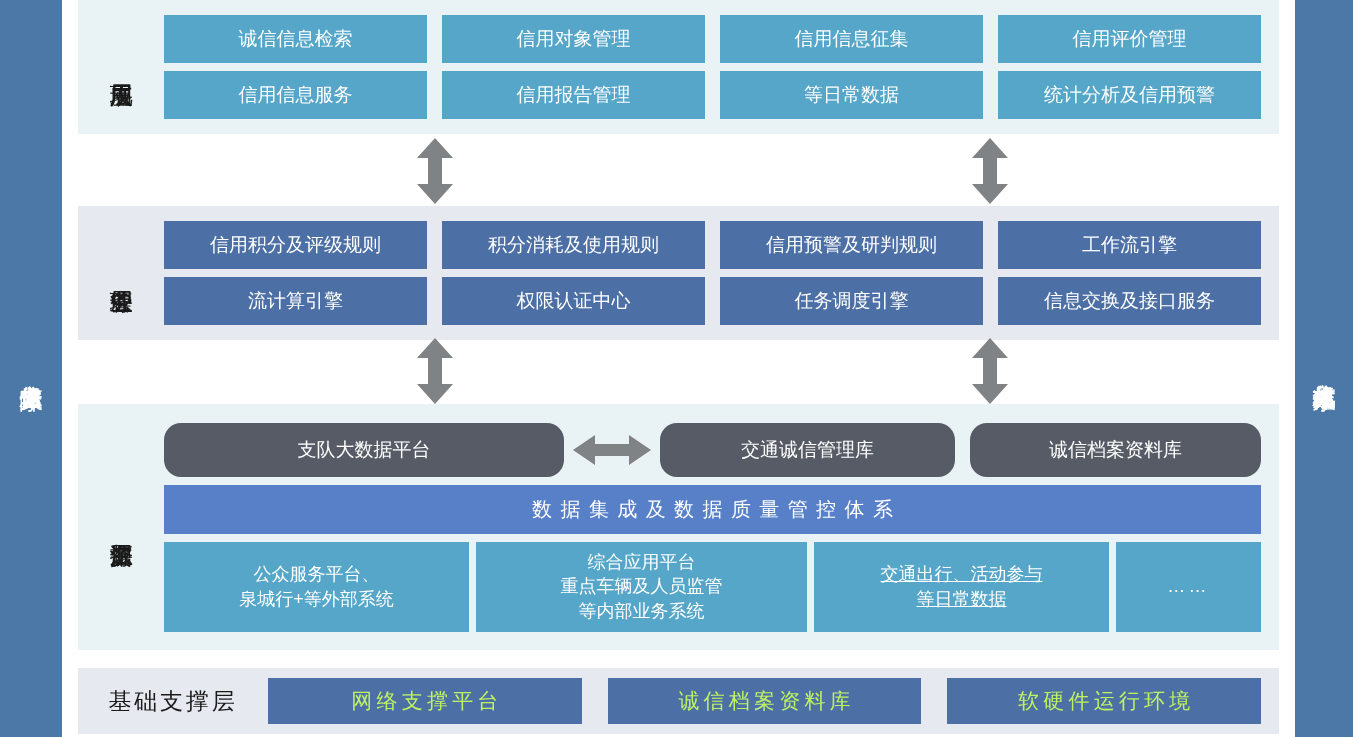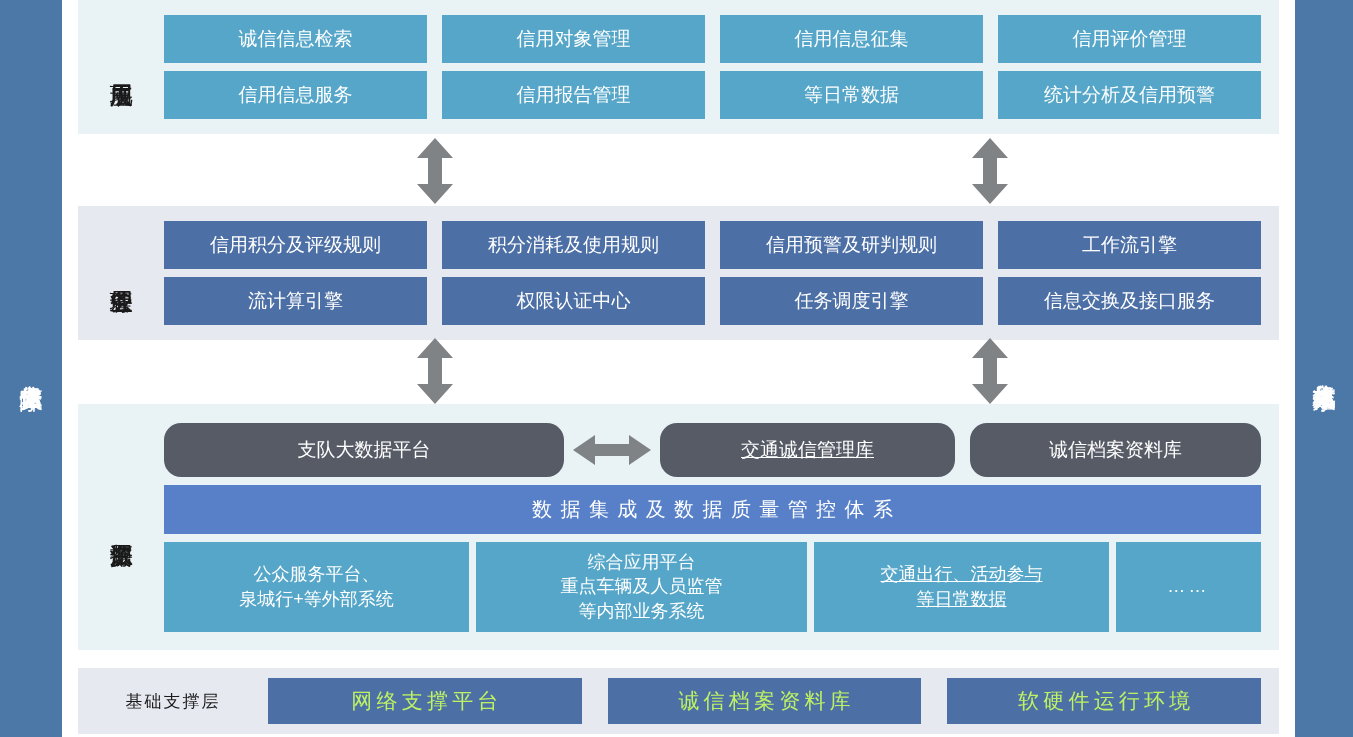--- a/index.html
+++ b/index.html
@@ -121,21 +121,21 @@
     align-items: center;
     justify-content: center;
     color: #ffffff;
     font-size: 19px;
     background: #565B66;
     height: 54px;
     white-space: nowrap;
     border-radius: 17px;
   }
   #db-big   { flex: 0 0 400px; }
-  #db-mid   { flex: 0 0 295px; margin-left: 0; text-decoration: underline; }
+  #db-mid   { flex: 0 0 295px; margin-left: 0; }
   #db-right { flex: 1 1 auto;  margin-left: 15px; }
 
   .h-arrow {
     flex: 0 0 96px;
     display: flex;
     align-items: center;
     justify-content: center;
   }
 
   #integration-bar {
@@ -173,21 +173,21 @@
     top: 668px; height: 66px;
     background: #E7E9F1;
     align-items: center;
     padding: 0 18px 0 0;
   }
   #layer-base .base-label {
     flex: 0 0 190px;
     display: flex;
     align-items: center;
     justify-content: center;
-    font-size: 17px;
+    font-size: 23px;
     color: #1a1a1a;
     letter-spacing: 0.12em;
     white-space: nowrap;
   }
   #layer-base .base-cells {
     flex: 1 1 auto;
     display: flex;
     gap: 26px;
   }
   #layer-base .base-cell {

